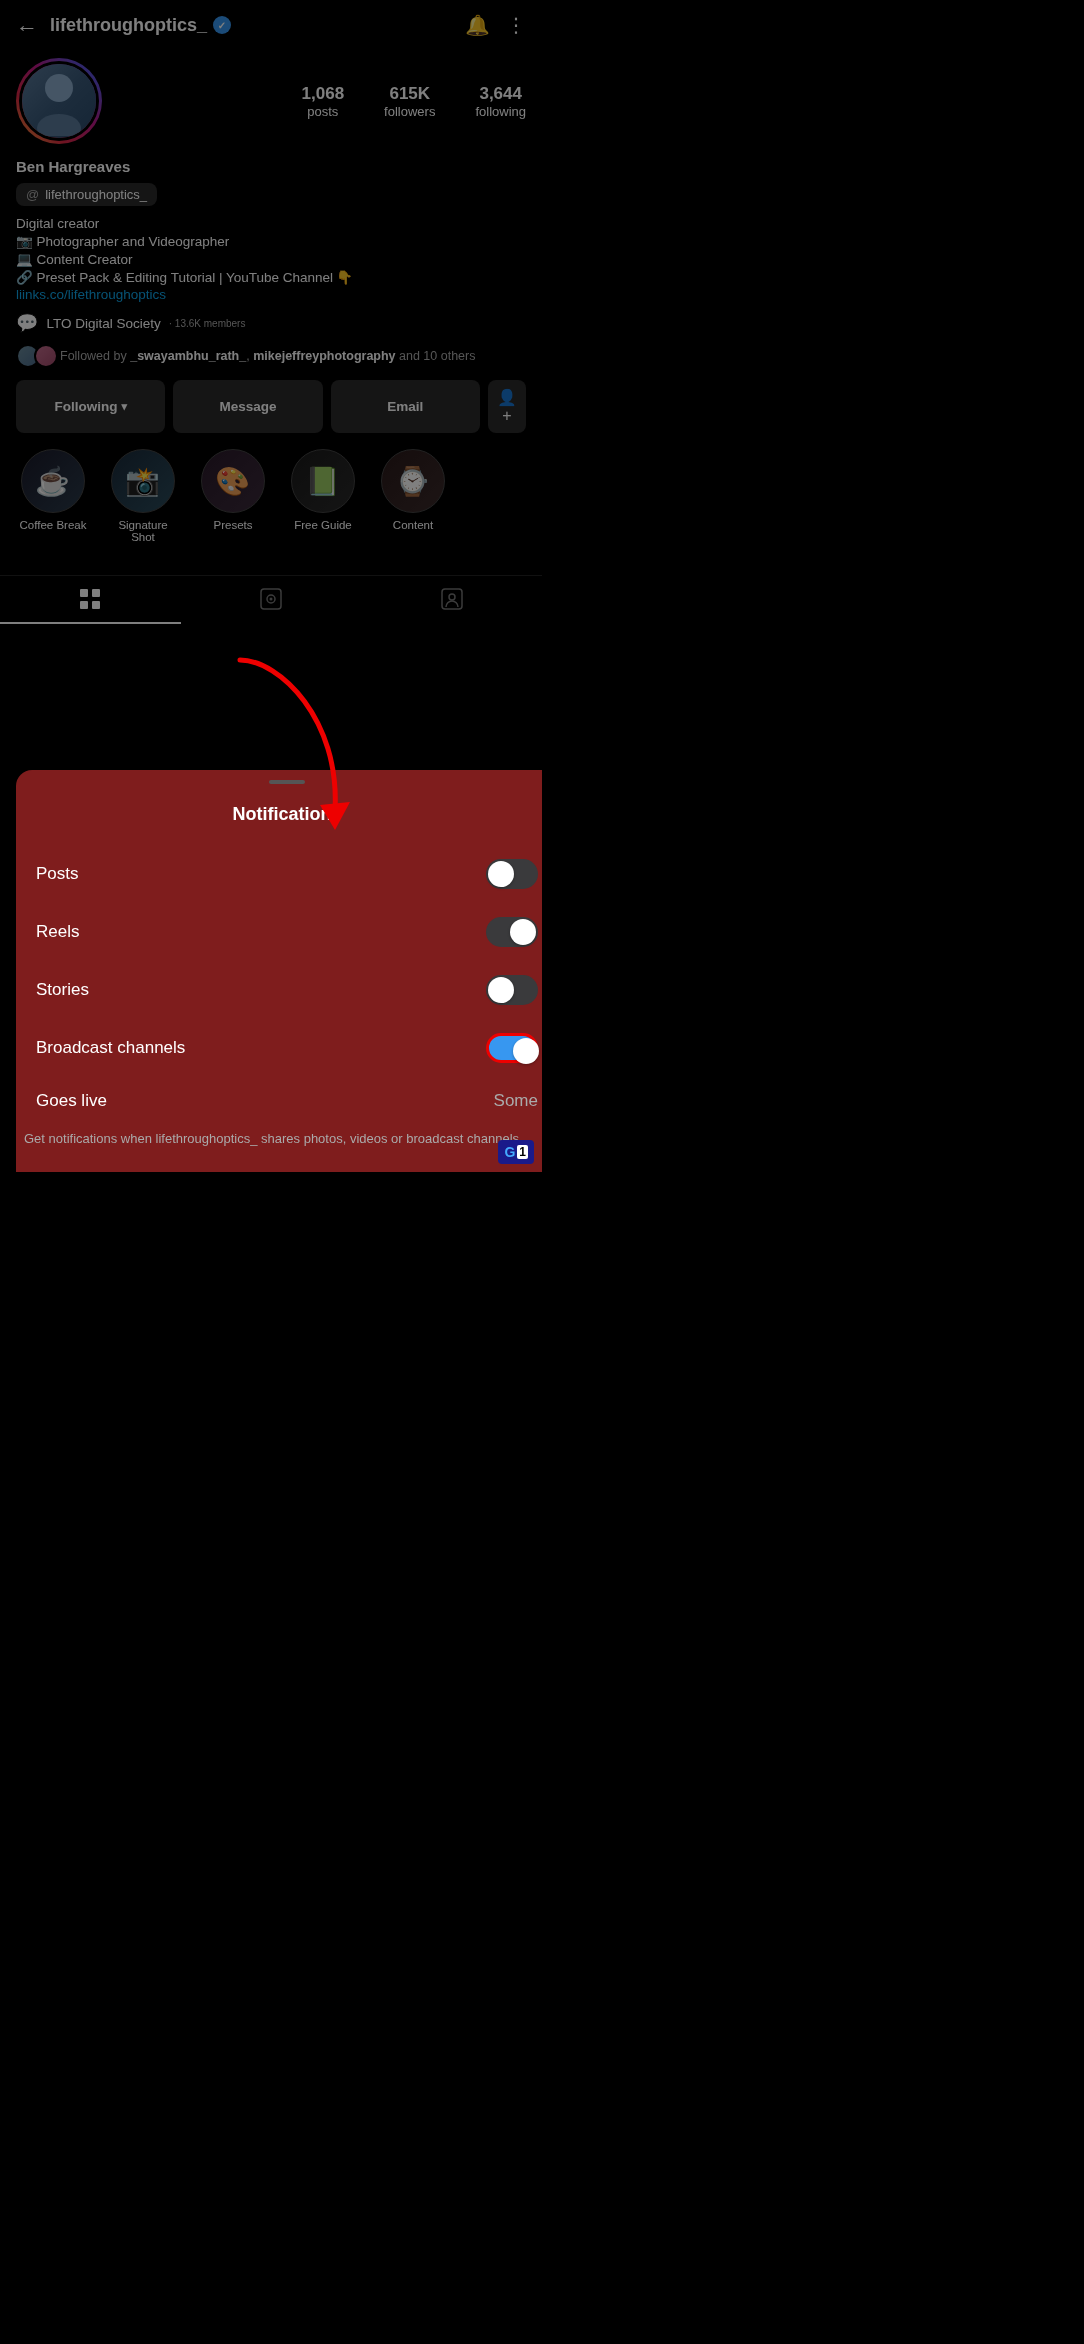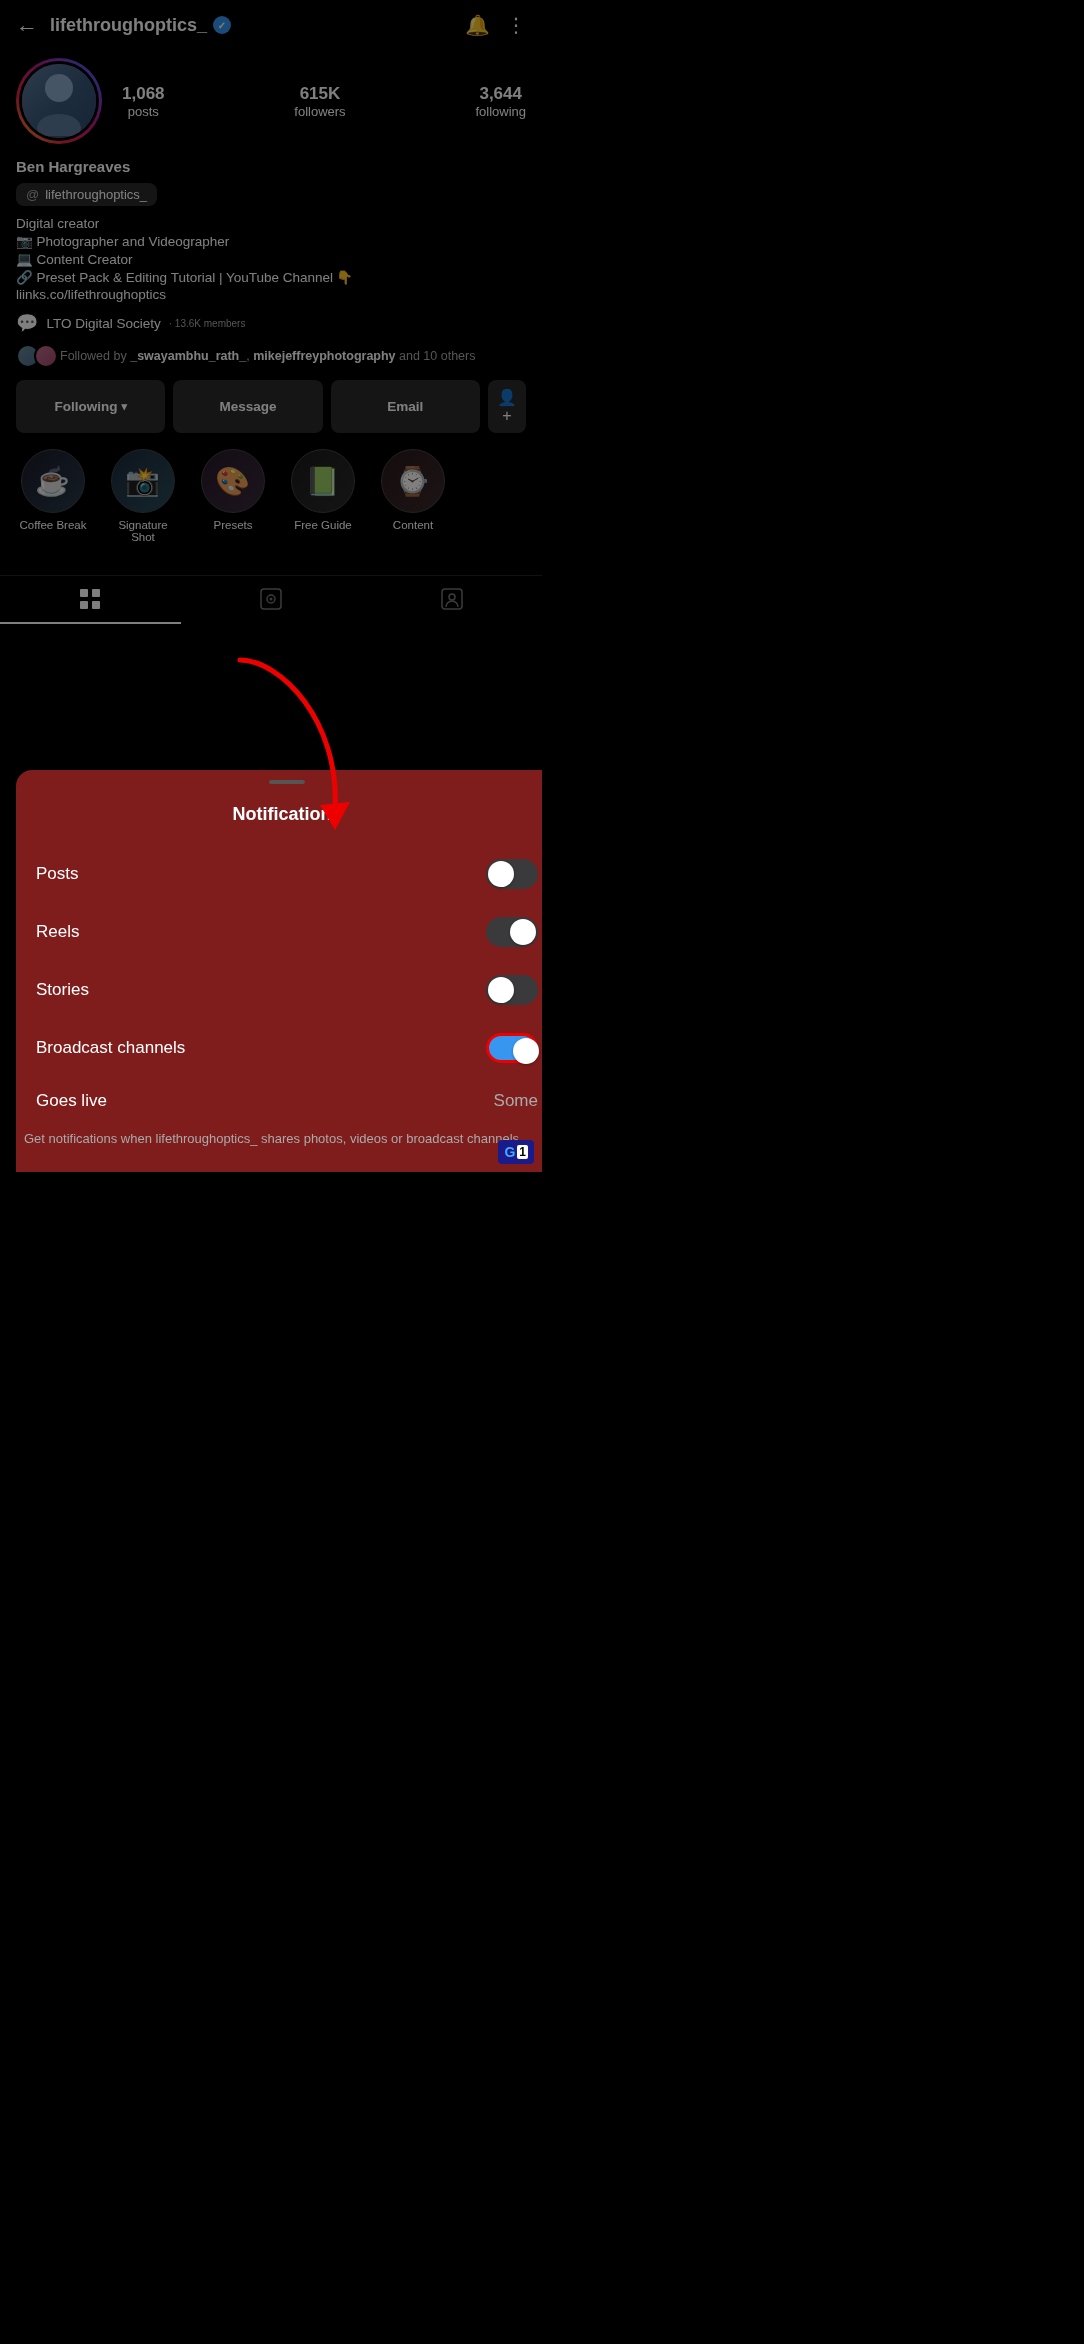--- a/index.html
+++ b/index.html
@@ -94,21 +94,21 @@
       height: 100%;
       background: linear-gradient(135deg, #5a7a9a 0%, #3a5a7a 50%, #2a4a6a 100%);
       display: flex;
       align-items: center;
       justify-content: center;
     }
     .stats-row {
       display: flex;
       gap: 40px;
       flex: 1;
-      justify-content: space-between;
+      justify-content: flex-end;
     }
     .stat-item {
       text-align: center;
     }
     .stat-number {
       font-size: 17px;
       font-weight: 700;
       color: #fff;
       display: block;
     }
@@ -142,21 +142,21 @@
     }
     .bio-line {
       font-size: 13.5px;
       color: #fff;
       margin-bottom: 2px;
       display: flex;
       gap: 6px;
     }
     .bio-link {
       font-size: 13.5px;
-      color: #ffffff;
+      color: #0ea5e9;
       margin-bottom: 2px;
     }
 
     
     .community-row {
       display: flex;
       align-items: center;
       gap: 8px;
       margin: 10px 0;
     }

